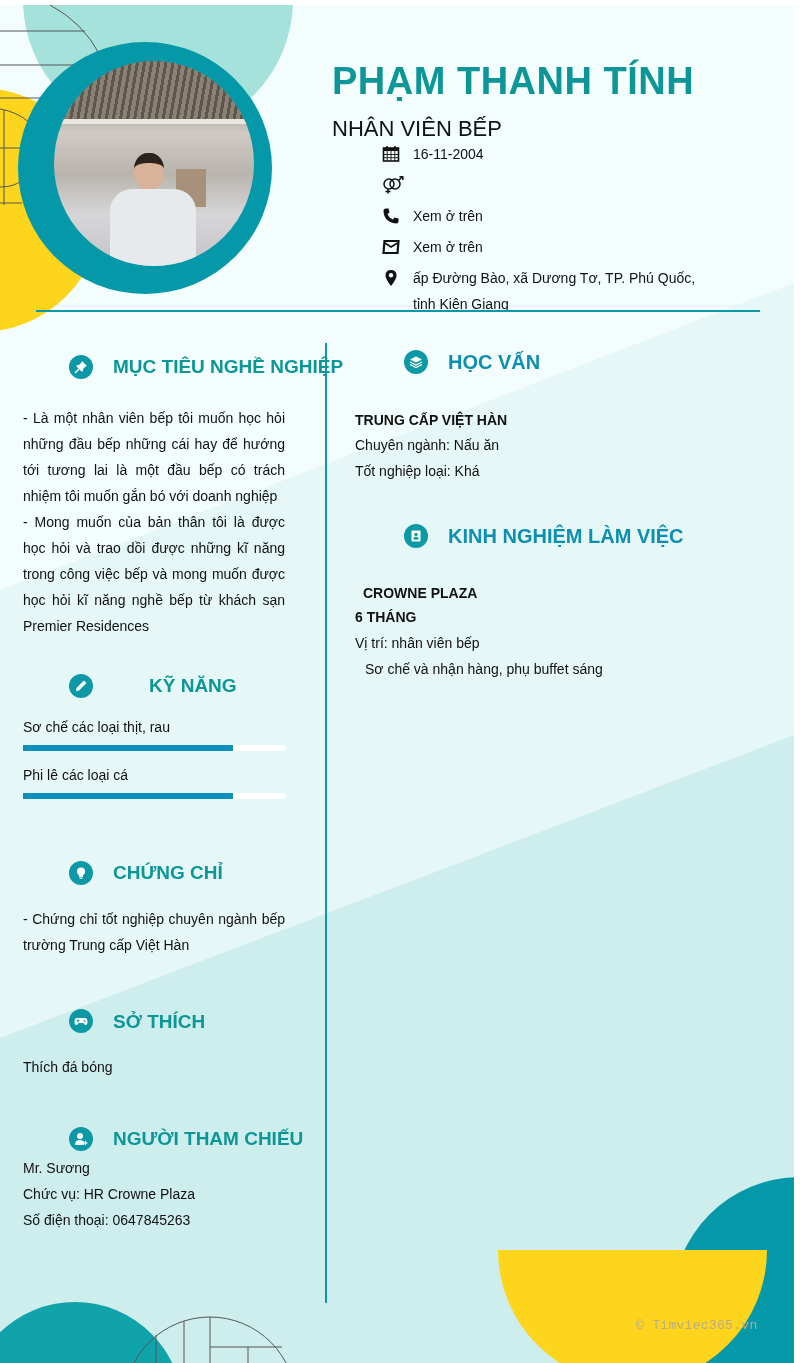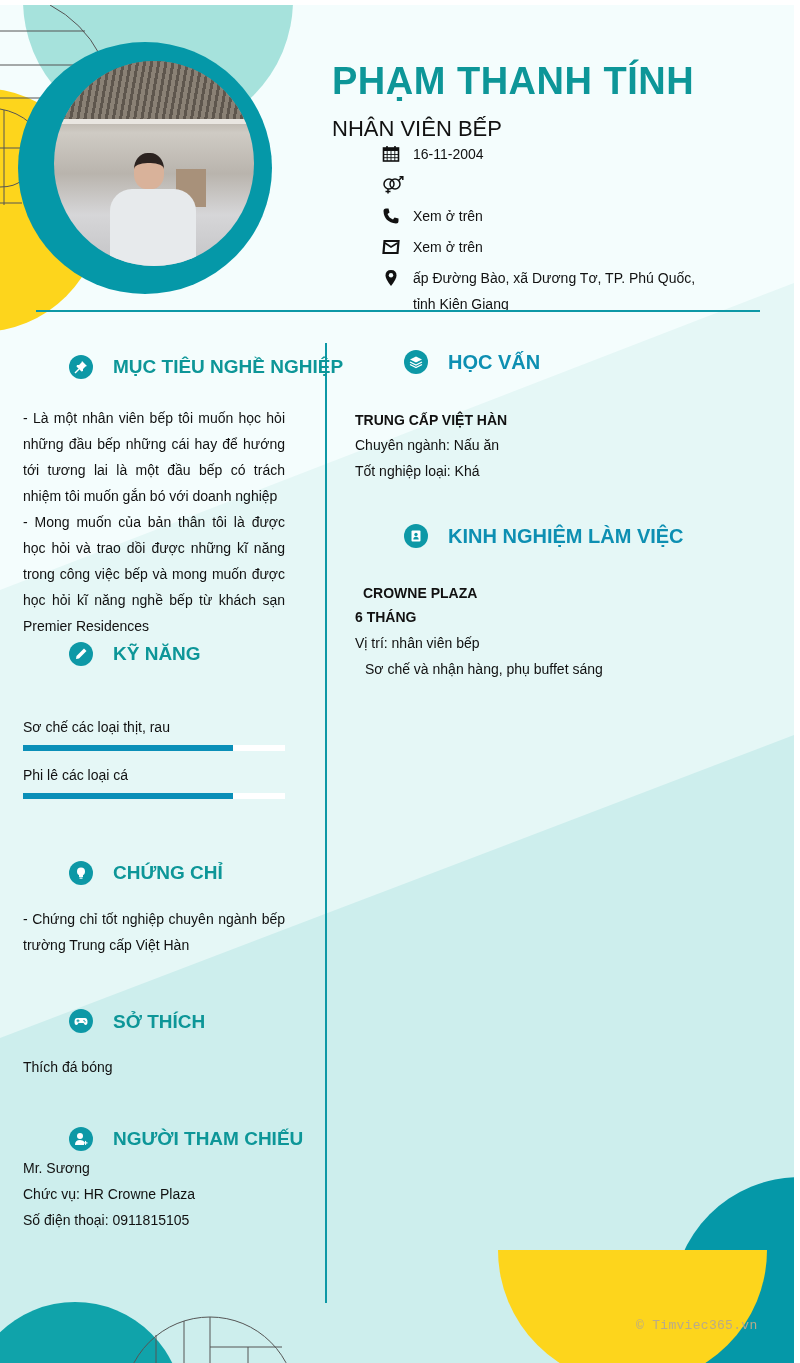--- a/index.html
+++ b/index.html
@@ -190,21 +190,21 @@
           <line x1="1" y1="13" x2="5" y2="9" stroke="#fff" stroke-width="1.5"></line>
         </svg>
     </span>
     <span class="label">MỤC TIÊU NGHỀ NGHIỆP</span>
   </div>
   <div class="para" style="left:23px; top:400px; width:262px;">
     <div>- Là một nhân viên bếp tôi muốn học hỏi những đầu bếp những cái hay để hướng tới tương lai là một đầu bếp có trách nhiệm tôi muốn gắn bó với doanh nghiệp</div>
     <div>- Mong muốn của bản thân tôi là được học hỏi và trao dồi được những kĩ năng trong công việc bếp và mong muốn được học hỏi kĩ năng nghề bếp từ khách sạn Premier Residences</div>
   </div>
 
-  <div class="sec-head" style="left:21px; top:637px;">
+  <div class="sec-head" style="left:21px; top:669px;gap:36px;">
     <span class="badge">
       <svg viewBox="0 0 14 14">
           <path d="M10,1.5 L12.5,4 L5,11.5 L2,12 L2.5,9 Z" fill="#fff"></path>
         </svg>
     </span>
     <span class="label">KỸ NĂNG</span>
   </div>
   <div class="skill-label" style="top:712px;">Sơ chế các loại thịt, rau</div>
   <div class="skill-bar" style="top:740px;">
       <div class="fill" style="width:80%;"></div>
@@ -246,21 +246,21 @@
           <circle cx="6" cy="4" r="3" fill="#fff"></circle>
           <path d="M1,13 Q1,8 6,8 Q9,8 10,9.5 L10,13 Z" fill="#fff"></path>
           <rect x="9.5" y="10.3" width="4" height="1.2" fill="#fff"></rect>
           <rect x="10.9" y="8.9" width="1.2" height="4" fill="#fff"></rect>
         </svg>
     </span>
     <span class="label">NGƯỜI THAM CHIẾU</span>
   </div>
   <div class="plain" style="left:23px; top:1150px;">Mr. Sương</div>
   <div class="plain" style="left:23px; top:1176px;">Chức vụ: HR Crowne Plaza</div>
-  <div class="plain" style="left:23px; top:1202px;">Số điện thoại: 0911815105</div>
+  <div class="plain" style="left:23px; top:1202px;">Số điện thoại: 0647845263</div>
 
   <div class="sec-head blue" style="left:356px; top:345px;">
     <span class="badge">
       <svg viewBox="0 0 14 14">
           <path d="M7,1.5 L13,4.5 L7,7.5 L1,4.5 Z" fill="#fff"></path>
           <path d="M1,7 L7,10 L13,7" fill="none" stroke="#fff" stroke-width="1.3"></path>
           <path d="M1,9.5 L7,12.5 L13,9.5" fill="none" stroke="#fff" stroke-width="1.3"></path>
         </svg>
     </span>
     <span class="label">HỌC VẤN</span>

